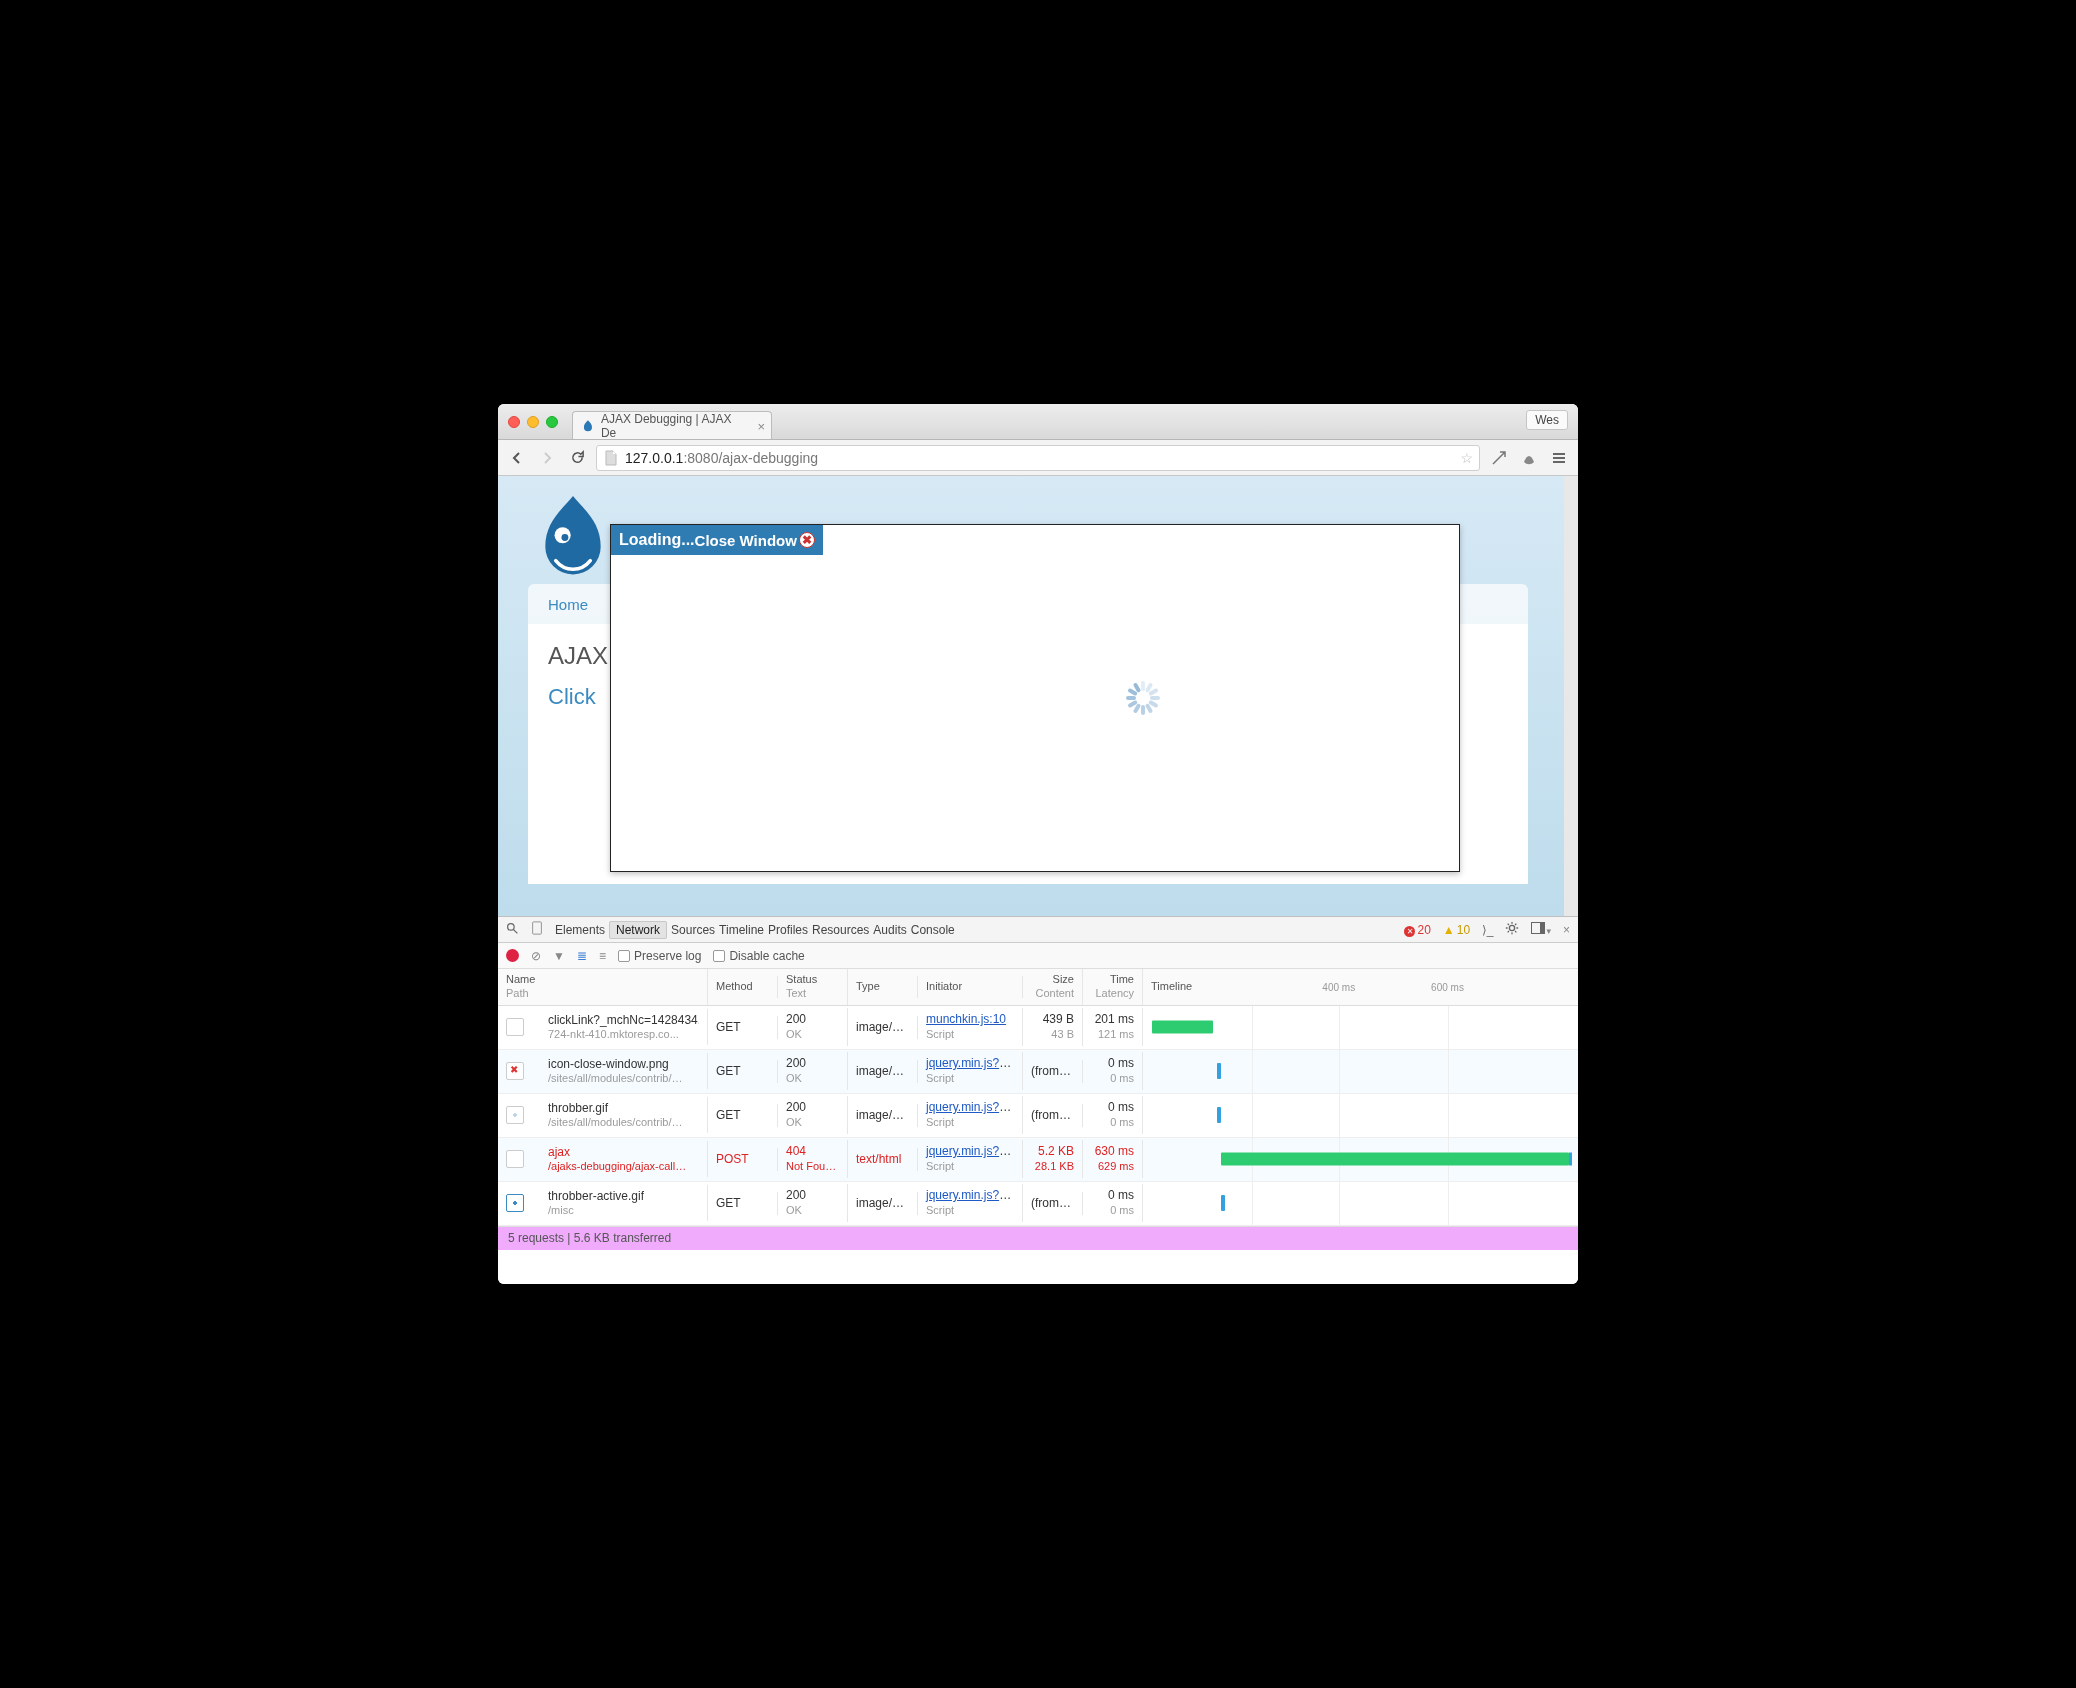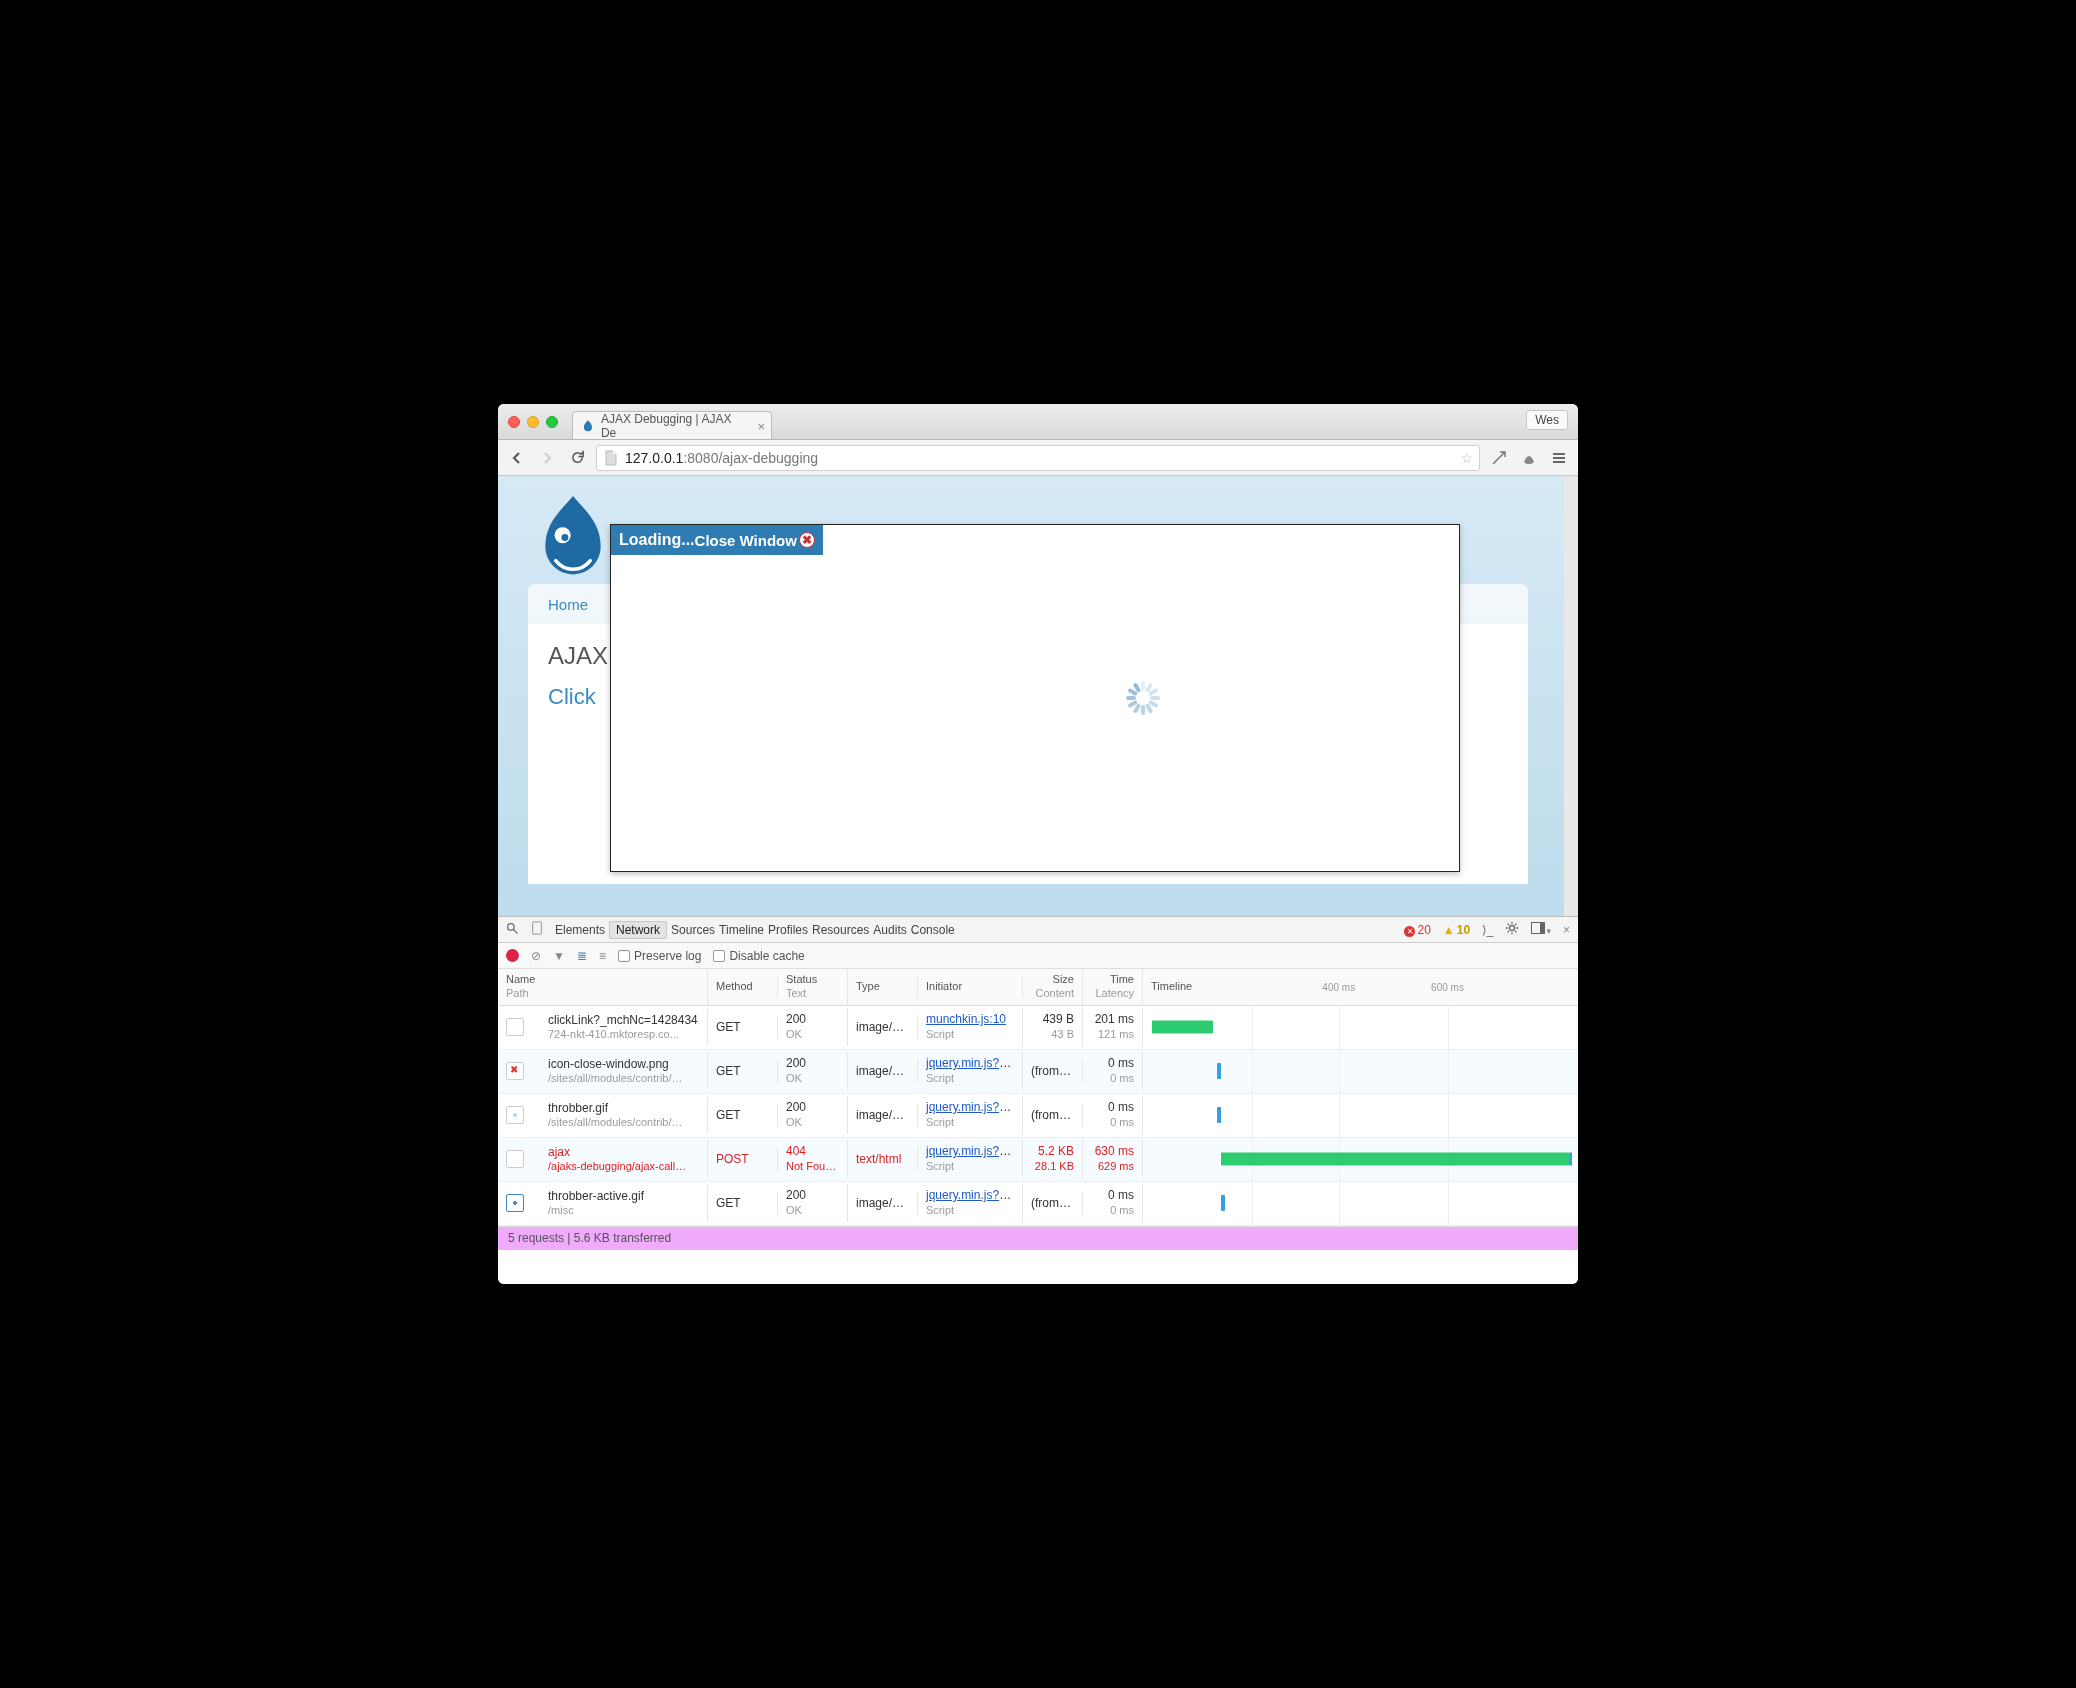--- a/index.html
+++ b/index.html
@@ -192,21 +192,21 @@
     display:flex;
     align-items:center;
     gap:12px;
     padding:0 8px;
   }
   .dt-tabs .icon{ color:#6a6a6a; }
   .dt-tabs .tabitem{ color:#444; }
   .dt-tabs .tabitem.active{ background:#e3e3e3; border:1px solid #c8c8c8; border-radius:2px; padding:1px 6px; color:#222;}
   .dt-tabs .spacer{ flex:1; }
   .dt-tabs .err{ color:#d33; font-weight:500;}
-  .dt-tabs .warn{ color:#c79a00; font-weight:700;}
+  .dt-tabs .warn{ color:#c79a00; font-weight:400;}
   .dt-tabs .errdot{ width:11px;height:11px;border-radius:50%;background:#d33;color:#fff;font-size:8px;display:inline-flex;align-items:center;justify-content:center;margin-right:2px;}
   .dt-tabs .warndot{ color:#e5b100; margin-right:2px;}
   .dt-filterbar{
     height:26px;
     background:#f9f9f9;
     border-bottom:1px solid #ddd;
     display:flex; align-items:center;
     gap:12px; padding:0 8px;
     color:#555;
   }

